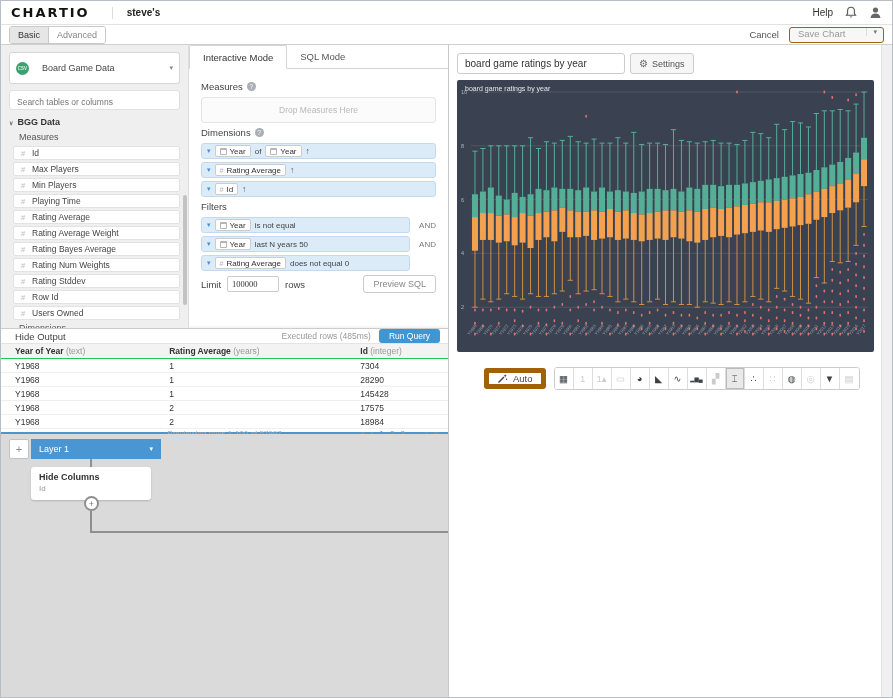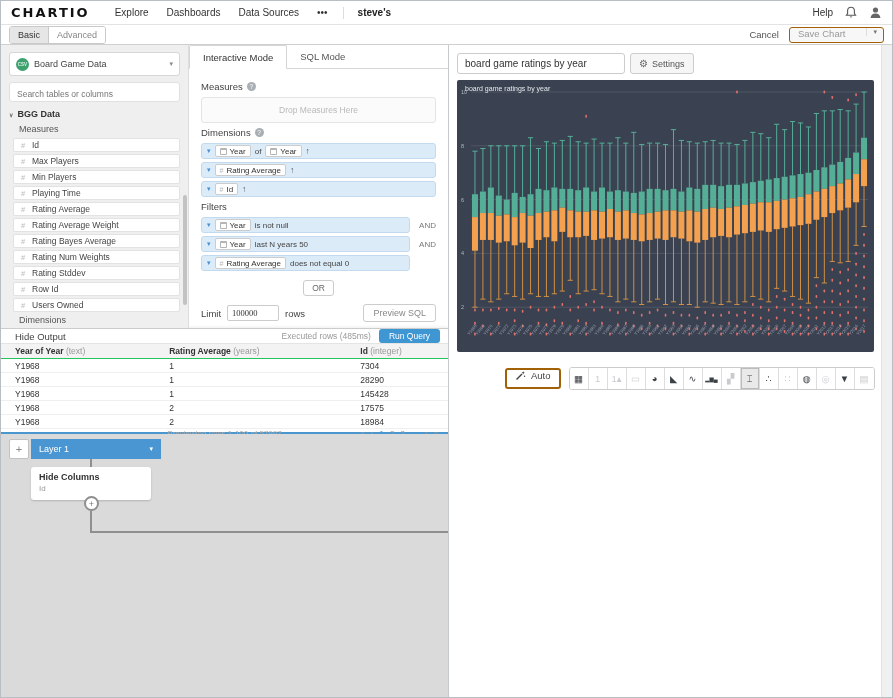--- a/index.html
+++ b/index.html
@@ -30,21 +30,21 @@
 
   
   .main { display:flex; height:652px; }
   .left-col { width:447px; display:flex; flex-direction:column; }
   .right-col { flex:1; background:#fff; border-left:1px solid #c6cacd; position:relative; }
 
   .workspace-top { display:flex; height:283px; overflow:hidden; }
 
   
   .sidebar { width:188px; background:#efefef; border-right:1px solid #ddd; position:relative; overflow:hidden; }
-  .ds-select { margin:7px 8px 0 8px; height:24px; background:#fff; border:1px solid #d6d6d6; border-radius:3px; display:flex; align-items:center; padding:0 6px; gap:5px; cursor:pointer;justify-content:center; }
+  .ds-select { margin:7px 8px 0 8px; height:32px; background:#fff; border:1px solid #d6d6d6; border-radius:3px; display:flex; align-items:center; padding:0 6px; gap:13px; cursor:pointer;justify-content:center; }
   .csv-badge { width:13px; height:13px; border-radius:50%; background:#3da06e; color:#d7efe2; font-size:4.5px; font-weight:bold; display:flex; align-items:center; justify-content:center; }
   .ds-label { font-size:9px; color:#444; flex:1; }
   .ds-caret { font-size:7px; color:#888; }
   .search-box { margin:6px 8px 0 8px; height:20px; background:#fff; border:1px solid #e0e0e0; border-radius:3px; }
   .search-box input { width:100%; height:100%; border:none; outline:none; background:transparent; font-size:8.5px; padding:0 7px; color:#444; font-family:"Liberation Sans",sans-serif; }
   .tree { margin-top:5px; }
   .tree-root { display:flex; align-items:center; gap:4px; padding:2px 8px; font-size:9px; font-weight:bold; color:#333; cursor:pointer; }
   .tree-caret { font-size:6px; color:#666; }
   .section-label { font-size:9px; color:#555; padding:3px 0 2px 18px; }
   .tree-item { margin:2px 8px 0 12px; height:14px; background:#fff; border:1px solid #e2e2e2; border-radius:2px; display:flex; align-items:center; padding:0 5px; gap:5px; font-size:8.5px; color:#444; cursor:pointer; }
@@ -107,41 +107,35 @@
 
   
   .title-row { display:flex; gap:5px; padding:8px 0 0 8px; align-items:center; }
   .chart-title-input { width:168px; height:21px; border:1px solid #ccc; border-radius:3px; font-size:10px; padding:0 7px; color:#333; font-family:"Liberation Sans",sans-serif; }
   .settings-btn { height:21px; border:1px solid #ccc; border-radius:3px; background:#f6f6f6; display:flex; align-items:center; gap:4px; padding:0 8px; font-size:9px; color:#555; cursor:pointer; }
   .gear { font-size:10px; color:#666; }
   .chart-card { margin:6px 0 0 8px; width:417px; height:272px; background:#3a4150; border-radius:2px; position:relative; overflow:hidden; }
   .chart-js-title { position:absolute; left:8px; top:5px; font-size:7px; color:#e6e9ee; z-index:2; }
   .chart-svg { position:absolute; left:0; top:0; }
   .chart-toolbar { margin:15px 0 0 35px; display:flex; align-items:center; gap:8px; }
-  .auto-btn { height:21px; border:2px solid #a16207; border-radius:3px; background:#fff; display:flex; gap:5px; padding:0 8px; font-size:9.5px; color:#444; cursor:pointer;margin-left:21px; }
+  .auto-btn { height:21px; border:5px solid #a16207; border-radius:3px; background:#fff; display:flex; align-items:center; gap:5px; padding:0 8px; font-size:9.5px; color:#444; cursor:pointer; }
   .icon-group { display:flex; border:1px solid #ccc; border-radius:3px; overflow:hidden; background:#fff; }
   .icon-btn { width:19px; height:21px; display:flex; align-items:center; justify-content:center; font-size:9.5px; color:#3c4146; border-right:1px solid #ddd; cursor:pointer; background:#fff; }
   .icon-btn:last-child { border-right:none; }
   .icon-btn.disabled { color:#c9cccf; cursor:default; }
   .icon-btn.selected { background:#e9e9e9; box-shadow:inset 0 0 0 1px #bbb; }
   .scroll-gutter { position:absolute; right:0; top:0; bottom:0; width:11px; background:#f0f0f0; border-left:1px solid #e2e2e2; }
 </style>
 </head>
 <body>
 
 <div class="page">
 
   <div class="navbar">
     <div class="logo">CHARTIO</div>
-    <div id="nav-items" style="display:flex;align-items:center;">
-        <div class="nav-item">Explore</div>
-        <div class="nav-item">Dashboards</div>
-        <div class="nav-item">Data Sources</div>
-        <div class="nav-item">•••</div>
-      </div>
     <div class="nav-divider"></div>
     <div class="workspace">steve's</div>
     <div class="nav-right">
       <div class="nav-item">Help</div>
       <div class="nav-icon">
         <svg width="12" height="13" viewBox="0 0 12 13">
             <path d="M6 1.2c-2 0-3.4 1.5-3.4 3.5v2.8L1.4 9.3h9.2L9.4 7.5V4.7c0-2-1.4-3.5-3.4-3.5z" fill="none" stroke="#555" stroke-width="1.1"></path>
             <path d="M4.7 10.5a1.4 1.4 0 0 0 2.6 0z" fill="#555"></path>
           </svg>
       </div>
@@ -292,21 +286,21 @@
               <span>Filters</span>
             </div>
             <div id="filter-rows">
                 <div class="filter-row">
                   <div class="pill">
                     <span class="pill-caret">▾</span>
                     <span class="pill-box">
                       <span class="cal-icon"></span>
                       <span>Year</span>
                     </span>
-                    <span class="pill-text">is not null</span>
+                    <span class="pill-text">is not equal</span>
                   </div>
                   <span class="conj">AND</span>
                 </div>
                 <div class="filter-row">
                   <div class="pill">
                     <span class="pill-caret">▾</span>
                     <span class="pill-box">
                       <span class="cal-icon"></span>
                       <span>Year</span>
                     </span>
@@ -319,23 +313,20 @@
                     <span class="pill-caret">▾</span>
                     <span class="pill-box">
                       <span class="hash-icon">#</span>
                       <span>Rating Average</span>
                     </span>
                     <span class="pill-text">does not equal 0</span>
                   </div>
                   <span class="conj"></span>
                 </div>
               </div>
-            <div class="or-wrap">
-              <button class="or-btn">OR</button>
-            </div>
             <div class="limit-row">
               <span>Limit</span>
               <input class="limit-input" value="100000" style="">
               <span>rows</span>
               <button class="preview-btn">Preview SQL</button>
             </div>
           </div>
         </div>
       </div>
 

